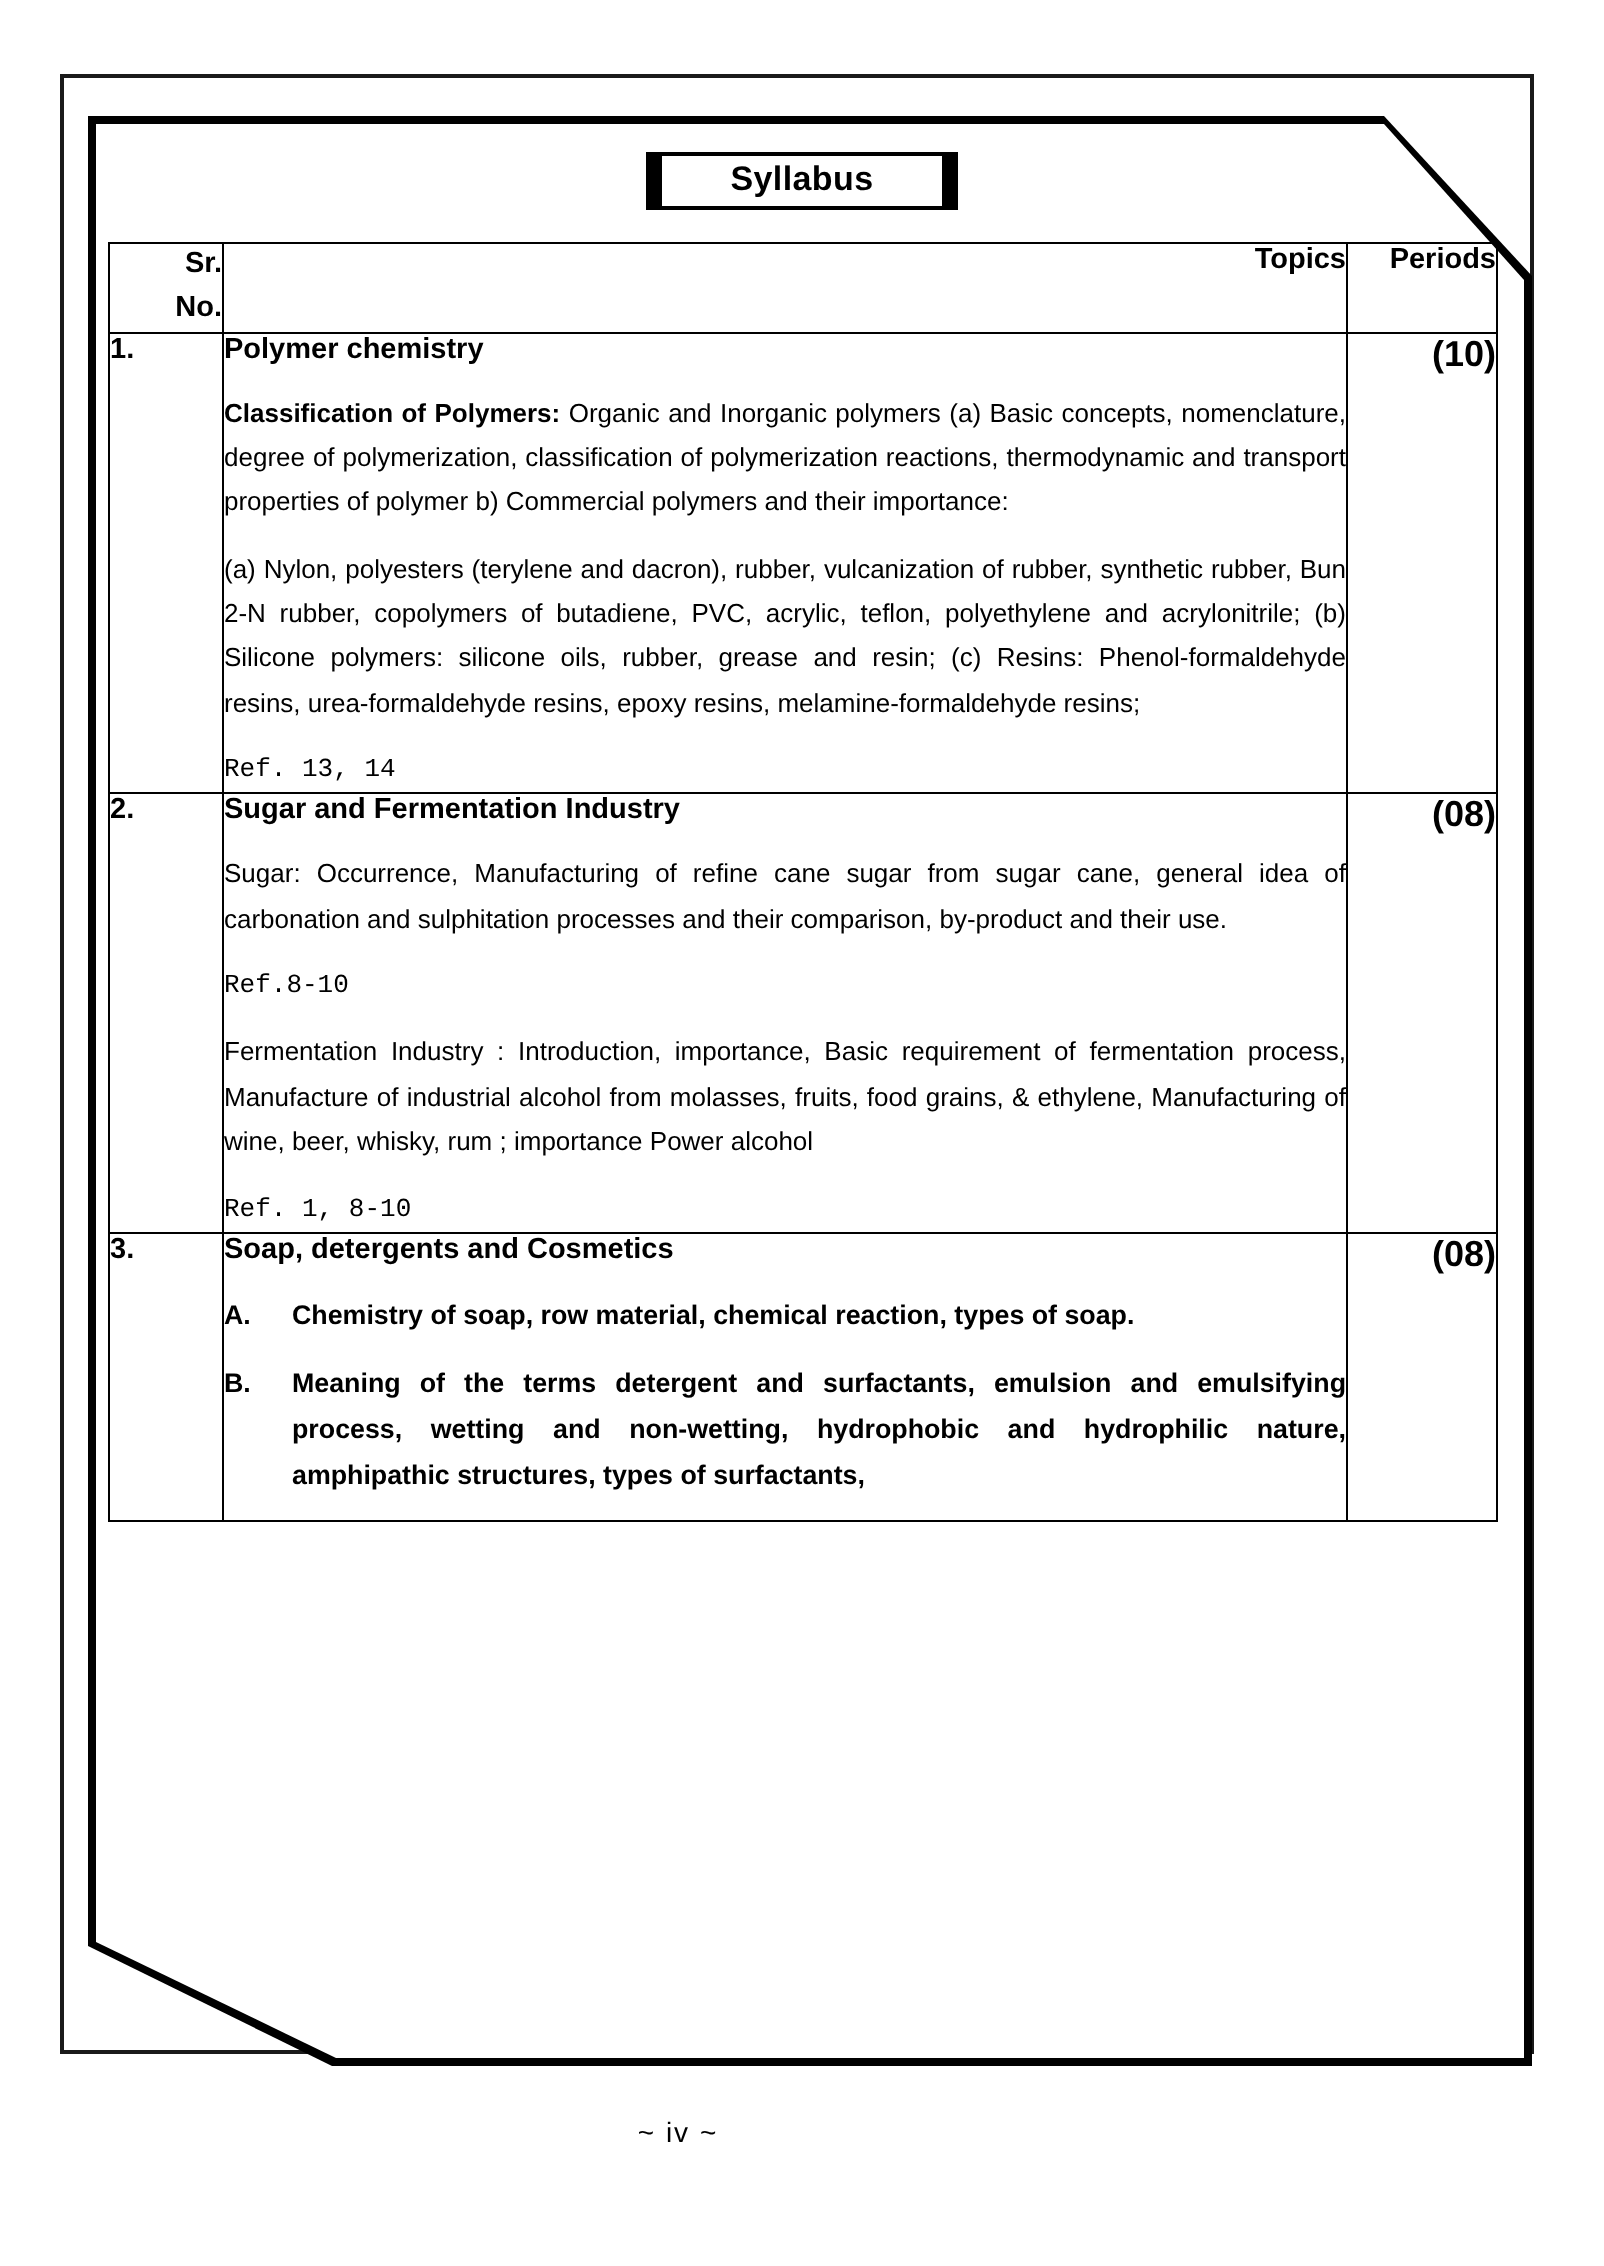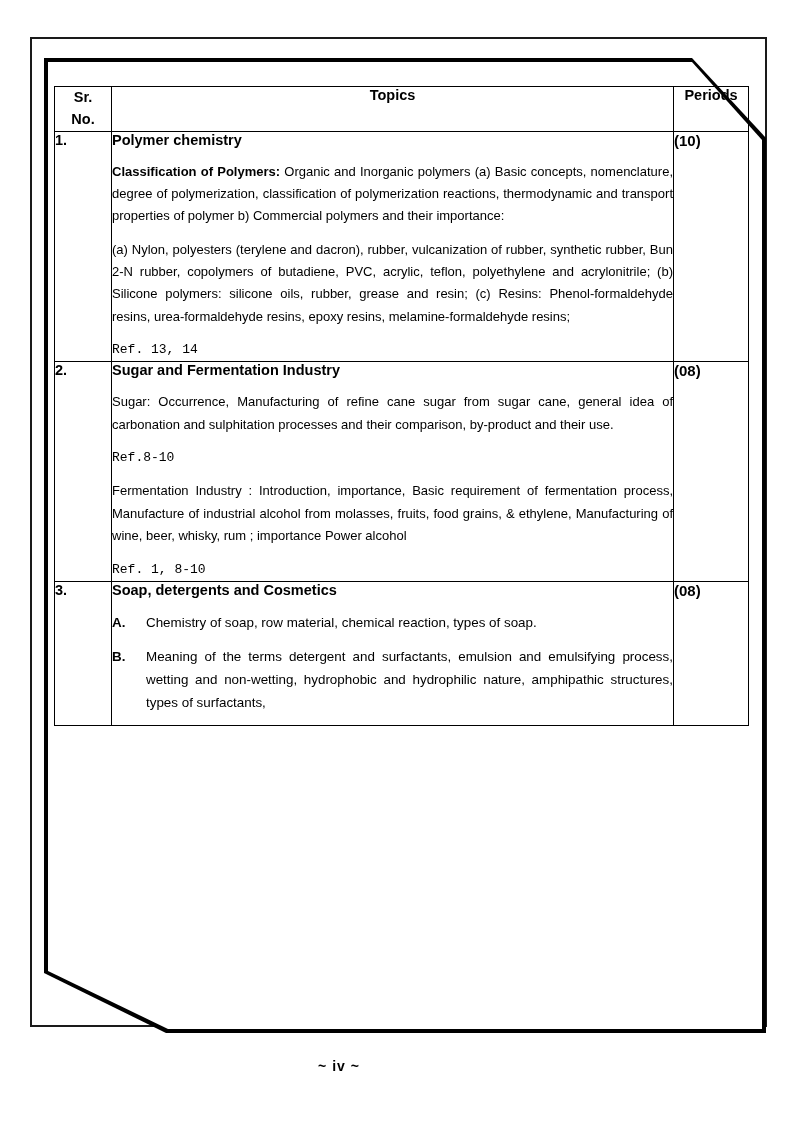--- a/index.html
+++ b/index.html
@@ -114,39 +114,39 @@
     border: 1.6px solid #000;
     vertical-align: top;
     padding: 0;
   }
   
   col.c-sr      { width: 57px; }
   col.c-topics  { width: 562px; }
   col.c-periods { width: 75px; }
 
   thead th {
-    text-align: center;
+    text-align: right;
     font-weight: bold;
     font-size: 14.5px;
     padding: 7px 2px 8px 2px;
   }
   th.sr-head   { line-height: 1.5; }
   th.topic-head{ vertical-align: middle; }
   th.per-head  { vertical-align: middle; }
 
   td.sr {
     text-align: left;
     font-weight: bold;
     font-size: 14.5px;
     padding: 9px 0 0 12px;
   }
   td.periods {
-    text-align: left;
-    font-weight: bold;
-    font-size: 15px;
+    text-align: right;
+    font-weight: bold;
+    font-size: 18px;
     padding: 9px 0 0 0;
   }
   td.topics {
     padding: 9px 15px 10px 14px;
   }
 
   .t-head {
     font-weight: bold;
     font-size: 14.5px;
     margin: 0 0 13px 0;
@@ -169,47 +169,53 @@
     margin: 0 0 11px 0;
   }
   .sub-letter {
     font-weight: bold;
     width: 34px;
     flex: 0 0 34px;
   }
   .sub-text {
     flex: 1 1 auto;
     text-align: justify;
+    font-weight: bold;
   }
   .sub-text.nojust { text-align: left; }
 
   
   #footer {
     position: absolute;
     left: 0;
     top: 1058px;
     width: 678px;
     text-align: center;
-    font-weight: bold;
+    font-weight: normal;
     font-size: 14px;
     letter-spacing: 1px;
   }
 </style>
 </head>
 <body>
 
 <div id="page-frame"></div>
 
 <div id="doc-frame">
   <div id="doc-inner"></div>
 </div>
 
 <div id="content">
 
   <div class="title-block">
+    <div class="syllabus-wrap">
+      <span class="syllabus-bar-left"></span>
+      <span class="syllabus-bar-right"></span>
+      <span class="syllabus-box">Syllabus</span>
+    </div>
   </div>
 
   <table class="syl">
     <colgroup>
       <col class="c-sr">
       <col class="c-topics">
       <col class="c-periods">
     </colgroup>
     <thead>
       <tr>

